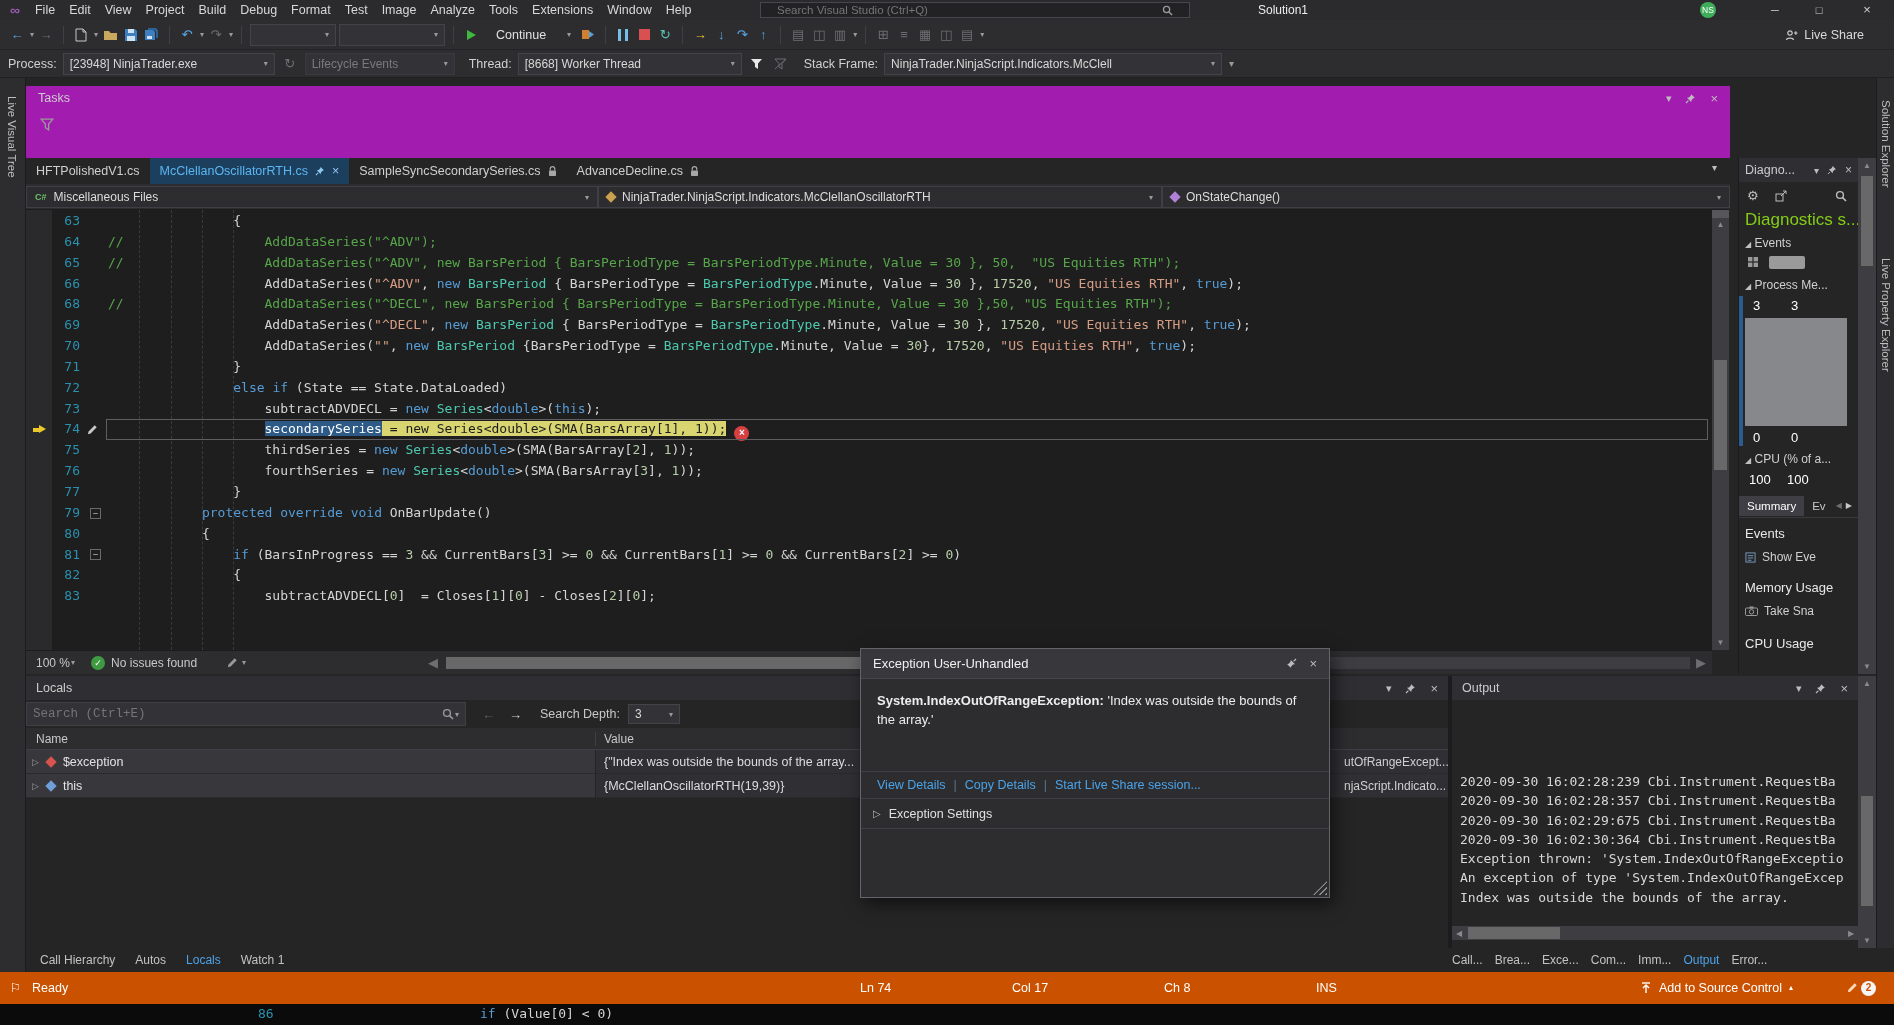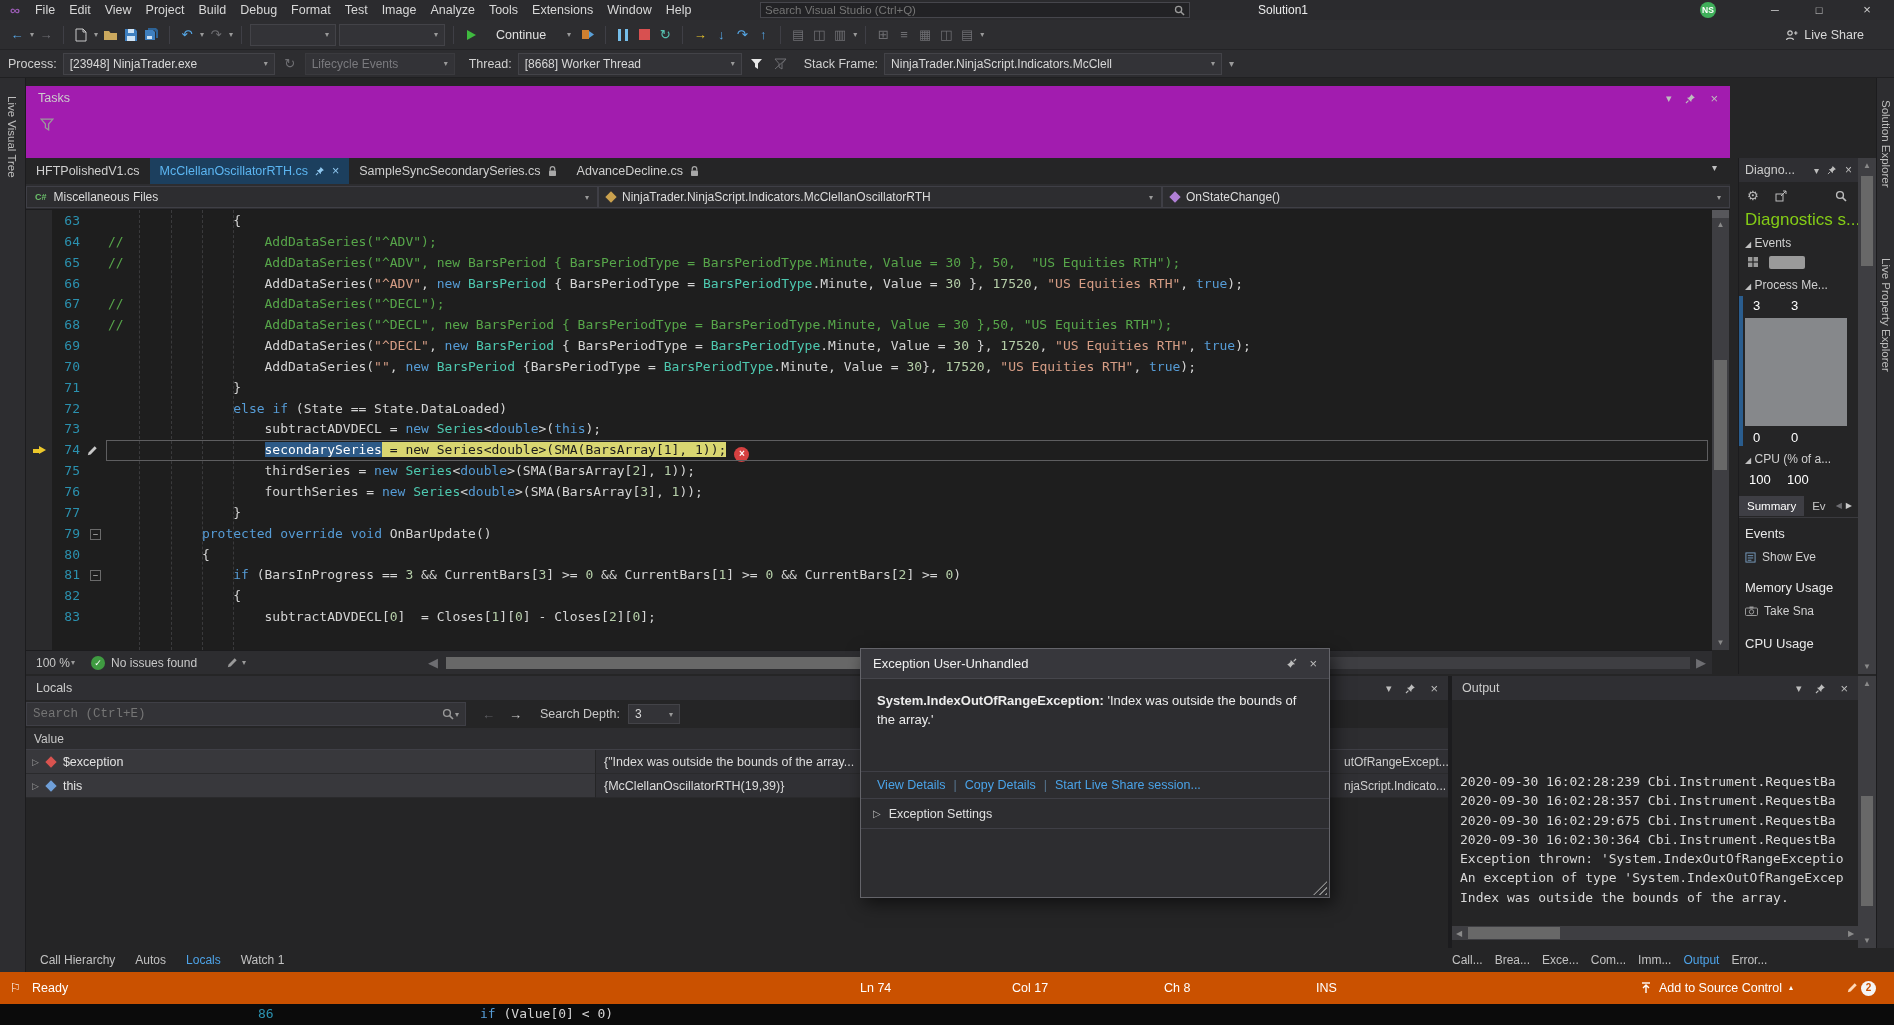--- a/index.html
+++ b/index.html
@@ -6,24 +6,24 @@
   html,body{width:1894px;height:1025px;overflow:hidden;background:#1e1e1e}
   body{font-family:"Liberation Sans","DejaVu Sans",sans-serif}
   #app{position:relative;width:1894px;height:1025px;background:#252526;overflow:hidden;color:#cccccc}
   .abs{position:absolute}
   svg{display:block}
 
   
   .menubar{position:absolute;left:0;top:0;width:1894px;height:20px;background:#2b2b2e;display:flex;align-items:center;z-index:30}
   .vslogo{color:#9a5cb4;font-size:14px;font-weight:bold;margin:0 8px 0 10px;line-height:20px}
   .menu-item{padding:0 7px;font-size:12.5px;color:#d8d8d8;height:20px;line-height:20px}
-  .searchbox{position:absolute;left:760px;top:2px;width:430px;height:16px;background:#222225;border:1px solid #46464c;display:flex;align-items:center;padding:0 4px;z-index:31}
+  .searchbox{position:absolute;left:760px;top:2px;width:430px;height:16px;background:#222225;border:1px solid #46464c;display:flex;align-items:center;padding:0 16px;z-index:31}
   .searchbox input{flex:1;background:transparent;border:none;outline:none;color:#9a9a9a;font-size:11.5px;font-family:inherit}
   .sol-label{position:absolute;left:1258px;top:0;height:20px;line-height:20px;font-size:12px;color:#ececec;z-index:31}
-  .ns-badge{position:absolute;left:1700px;top:2px;width:16px;height:16px;border-radius:50%;background:#3fae5a;color:#fff;font-size:8.5px;font-weight:bold;display:flex;align-items:center;justify-content:center;z-index:31}
+  .ns-badge{position:absolute;left:1700px;top:2px;width:16px;height:16px;border-radius:50%;background:#3fae5a;color:#fff;font-size:8.5px;font-weight:normal;display:flex;align-items:center;justify-content:center;z-index:31}
   .winctl{position:absolute;top:0;height:20px;width:34px;text-align:center;line-height:20px;color:#d0d0d0;font-size:11px;z-index:31}
 
   
   .toolbar{position:absolute;left:0;top:20px;width:1894px;height:30px;background:#2d2d30;border-bottom:1px solid #232326;display:flex;align-items:center;padding-left:8px;gap:3px;z-index:20}
   .tbtn{min-width:18px;height:22px;display:flex;align-items:center;justify-content:center;color:#c8c8c8;font-size:13px}
   .blue{color:#56a8e8}.dim{color:#6e6e72}.gold{color:#ecc82b}
   .chevron{font-size:8px;color:#9a9a9a;margin-left:1px}
   .sep{width:1px;height:18px;background:#3f3f46;margin:0 5px}
   .combo{height:22px;background:#333337;border:1px solid #434348;display:flex;align-items:center;padding:0 6px;font-size:12px;color:#d8d8d8}
   .combo .chevron{margin-left:auto;padding-left:6px}
@@ -414,26 +414,20 @@
           <span class="lc"><span class="seg-c">//                  AddDataSeries("^ADV", new BarsPeriod { BarsPeriodType = BarsPeriodType.Minute, Value = 30 }, 50,  "US Equities RTH");</span></span>
         </div>
         <div class="line">
           <span class="lg"></span>
           <span class="ln">66</span>
           <span class="lf"></span>
           <span class="lc"><span class="seg-p">                    AddDataSeries(</span><span class="seg-s">"^ADV"</span><span class="seg-p">, </span><span class="seg-k">new</span><span class="seg-p"> </span><span class="seg-t">BarsPeriod</span><span class="seg-p"> { BarsPeriodType = </span><span class="seg-t">BarsPeriodType</span><span class="seg-p">.Minute, Value = </span><span class="seg-n">30</span><span class="seg-p"> }, </span><span class="seg-n">17520</span><span class="seg-p">, </span><span class="seg-s">"US Equities RTH"</span><span class="seg-p">, </span><span class="seg-k">true</span><span class="seg-p">);</span></span>
         </div>
         <div class="line">
           <span class="lg"></span>
-          <span class="ln">67</span>
-          <span class="lf"></span>
-          <span class="lc"><span class="seg-c">//                  AddDataSeries("^DECL");</span></span>
-        </div>
-        <div class="line">
-          <span class="lg"></span>
           <span class="ln">68</span>
           <span class="lf"></span>
           <span class="lc"><span class="seg-c">//                  AddDataSeries("^DECL", new BarsPeriod { BarsPeriodType = BarsPeriodType.Minute, Value = 30 },50, "US Equities RTH");</span></span>
         </div>
         <div class="line">
           <span class="lg"></span>
           <span class="ln">69</span>
           <span class="lf"></span>
           <span class="lc"><span class="seg-p">                    AddDataSeries(</span><span class="seg-s">"^DECL"</span><span class="seg-p">, </span><span class="seg-k">new</span><span class="seg-p"> </span><span class="seg-t">BarsPeriod</span><span class="seg-p"> { BarsPeriodType = </span><span class="seg-t">BarsPeriodType</span><span class="seg-p">.Minute, Value = </span><span class="seg-n">30</span><span class="seg-p"> }, </span><span class="seg-n">17520</span><span class="seg-p">, </span><span class="seg-s">"US Equities RTH"</span><span class="seg-p">, </span><span class="seg-k">true</span><span class="seg-p">);</span></span>
         </div>
@@ -662,20 +656,21 @@
       </div>
       <span style="margin-left:16px;color:#5f5f63;font-size:13px">←</span>
       <span style="margin-left:14px;color:#d0d0d0;font-size:13px">→</span>
       <span style="margin-left:18px;font-size:12.5px;color:#c8c8c8">Search Depth:</span>
       <div class="combo" style="width:52px;margin-left:8px;height:20px">
         <span>3</span>
         <span class="chevron">▾</span>
       </div>
     </div>
     <div class="colheads">
+      <span style="width:570px;padding-left:10px;border-right:1px solid #3f3f46">Name</span>
       <span style="padding-left:8px">Value</span>
     </div>
     <div id="localsrows">
         <div class="lrow">
           <div class="namecell">
             <span class="caret">▷</span>
             <span class="vardiamond" style="background: rgb(217, 83, 79);"></span>
             <span>$exception</span>
           </div>
           <div class="valcell">{"Index was outside the bounds of the array...</div>

